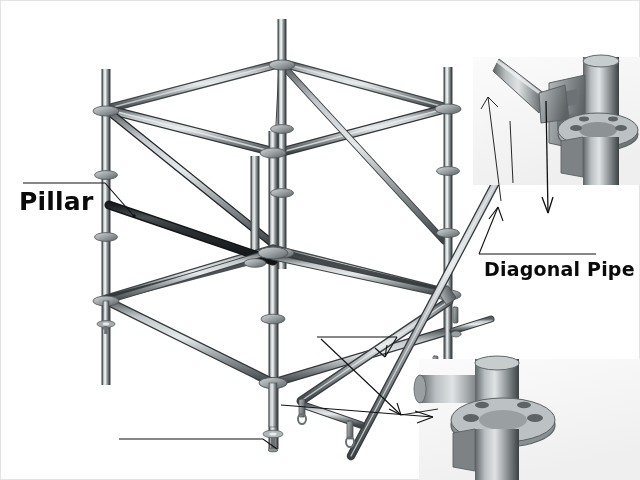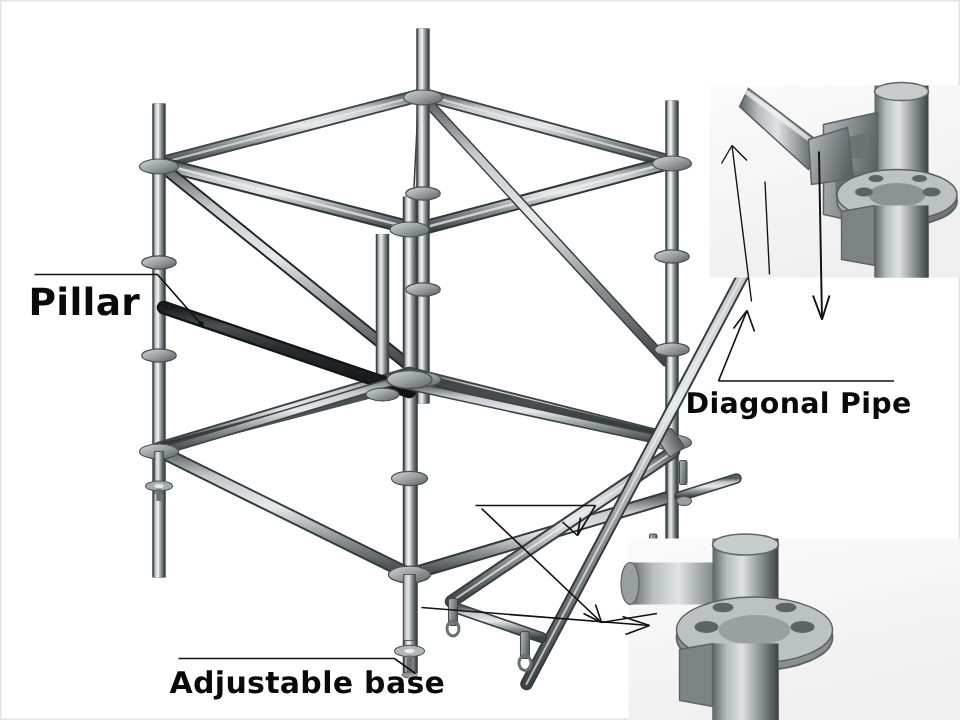--- a/index.html
+++ b/index.html
@@ -15,21 +15,21 @@
     position:absolute;
     font-family:"DejaVu Sans", sans-serif;
     font-weight:bold;
     color:#0a0a0a;
     white-space:nowrap;
     letter-spacing:.2px;
     text-shadow:0 0 1px rgba(255,255,255,.9),0 0 2px rgba(255,255,255,.8);
   }
   #lbl-pillar{left:18px;top:186px;font-size:25px;}
   #lbl-horiz{left:278px;top:282px;font-size:20px;}
-  #lbl-diag{left:456px;top:257px;font-size:19px;}
+  #lbl-diag{left:483px;top:257px;font-size:19px;}
   #lbl-base{left:112px;top:442px;font-size:20px;}
 </style>
 </head>
 <body>
 
 <div id="stage">
 
   <svg id="scene" viewBox="0 0 640 480" xmlns="http://www.w3.org/2000/svg">
     <defs>
 
@@ -363,15 +363,14 @@
         <path d="M118 438 L262 438 L276 448"></path>
       </g>
     </g>
   </svg>
 
   <div class="lbl" id="lbl-pillar">Pillar</div>
 
 
   <div class="lbl" id="lbl-diag">Diagonal Pipe</div>
 
-  <div class="lbl" id="lbl-base">Adjustable base</div>
 
 </div>
 
 </body></html>

